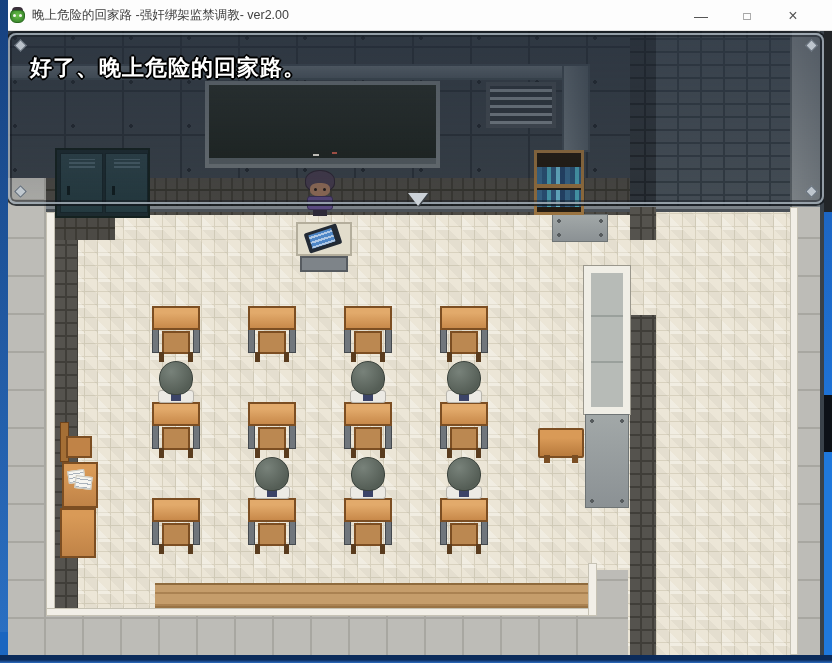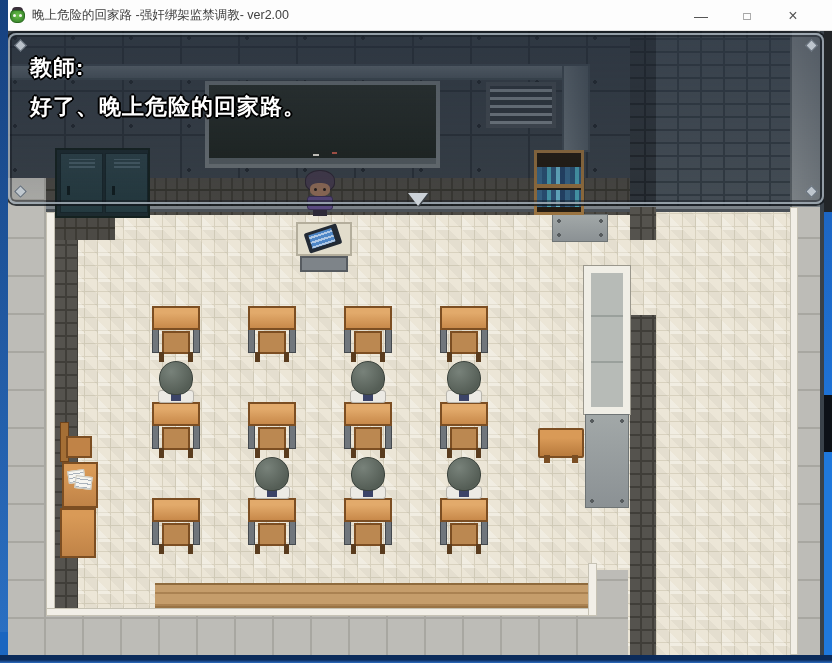--- a/index.html
+++ b/index.html
@@ -396,21 +396,20 @@
       <div class="leg l"></div>
         <div class="leg r"></div>
     </div>
 
     <div id="dialog">
       <div class="dg" style="left:6px;top:6px;"></div>
       <div class="dg" style="right:6px;top:6px;"></div>
       <div class="dg" style="left:6px;bottom:6px;"></div>
       <div class="dg" style="right:6px;bottom:6px;"></div>
       <div id="dialog-text">
-        <div>教師:</div>
         <div>好了、晚上危险的回家路。</div>
       </div>
       <div id="continue-arrow"></div>
     </div>
 
   </div>
 
   <div class="edge" id="edge-left"></div>
   <div class="edge" id="edge-r1"></div>
   <div class="edge" id="edge-r2"></div>

